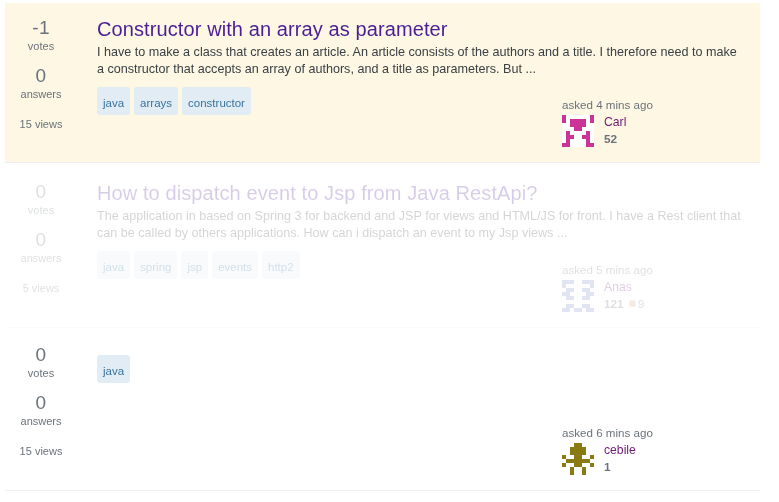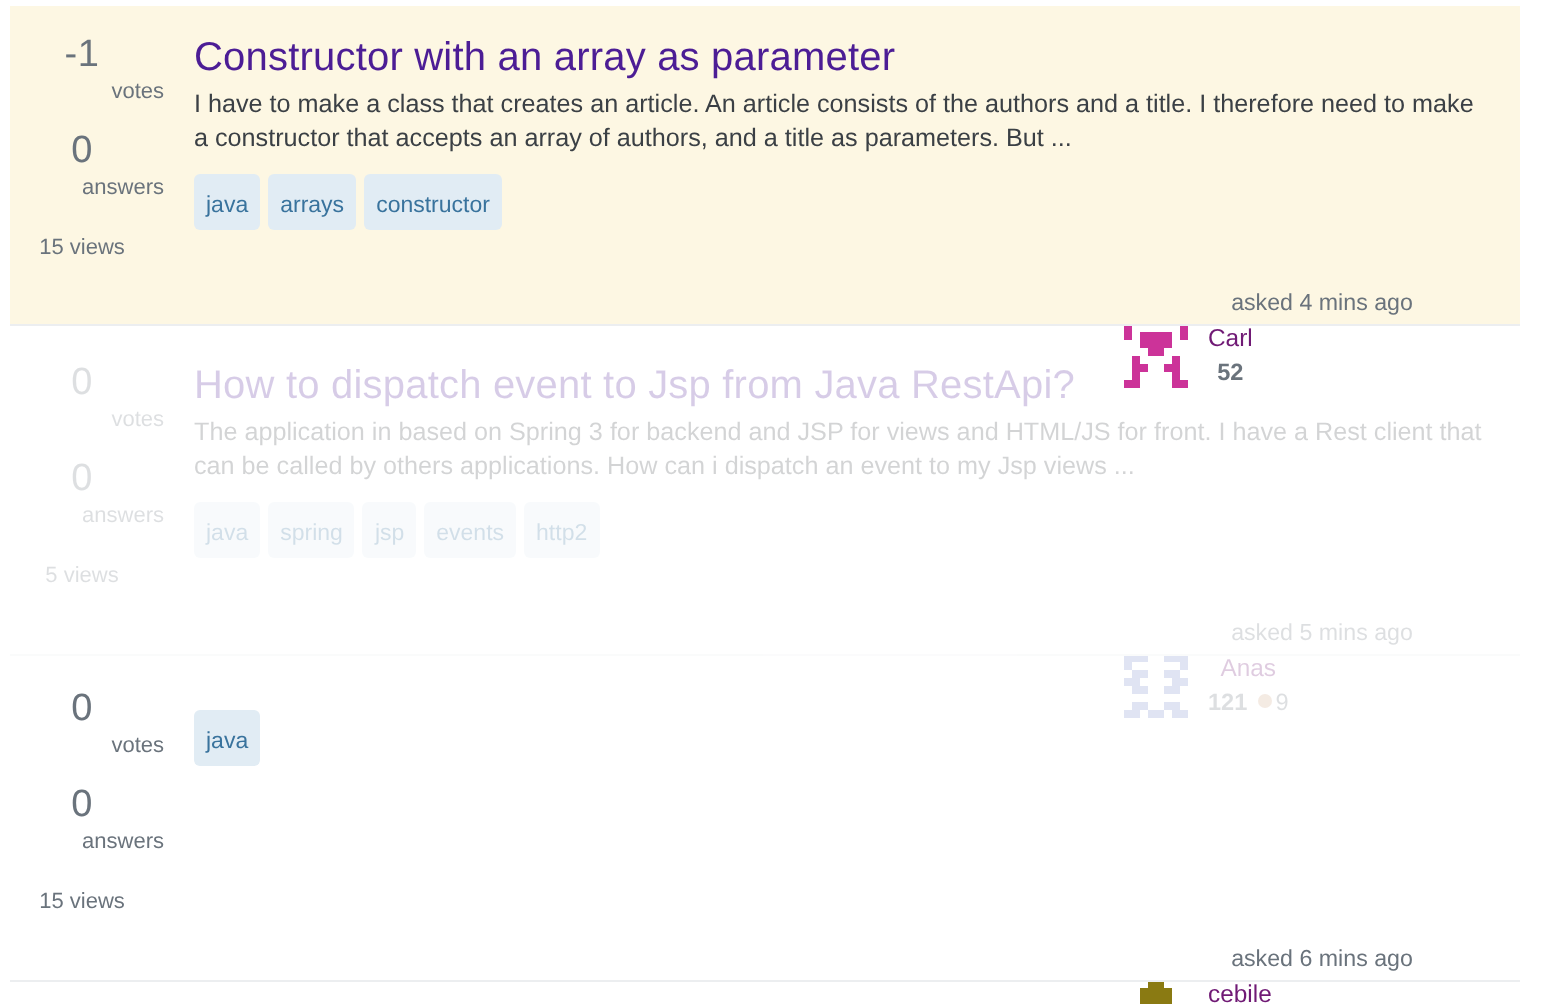--- a/index.html
+++ b/index.html
@@ -91,21 +91,20 @@
     font-size: 19px;
     line-height: 22px;
     color: #6a737c;
     font-family: "Liberation Sans", sans-serif;
     letter-spacing: 0.3px;
   }
   .stat-label {
     font-size: 11px;
     line-height: 14px;
     color: #6a737c;
-    text-align: right;
   }
   .stat-views {
     font-size: 11px;
     line-height: 14px;
     color: #6a737c;
   }
 
   
   .qs-main {
     position: absolute;
@@ -149,22 +148,21 @@
     text-decoration: none;
     cursor: pointer;
     vertical-align: top;
   }
 
   
   .user-card {
     position: absolute;
     right: 19px;
     width: 200px;
-    text-align: center;
-    margin-top: 47px;
+    text-align: left;
   }
   .asked-line {
     font-size: 11.6px;
     line-height: 16px;
     color: #6a737c;
     margin-left: 2px;
   }
   .user-row {
     margin-top: 2px;
     position: relative;

